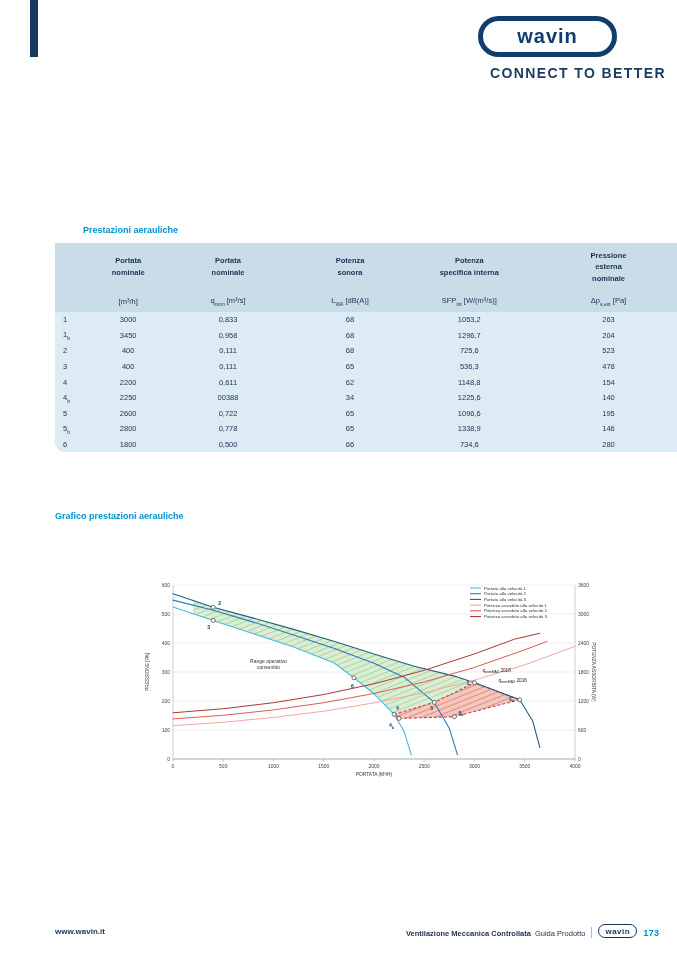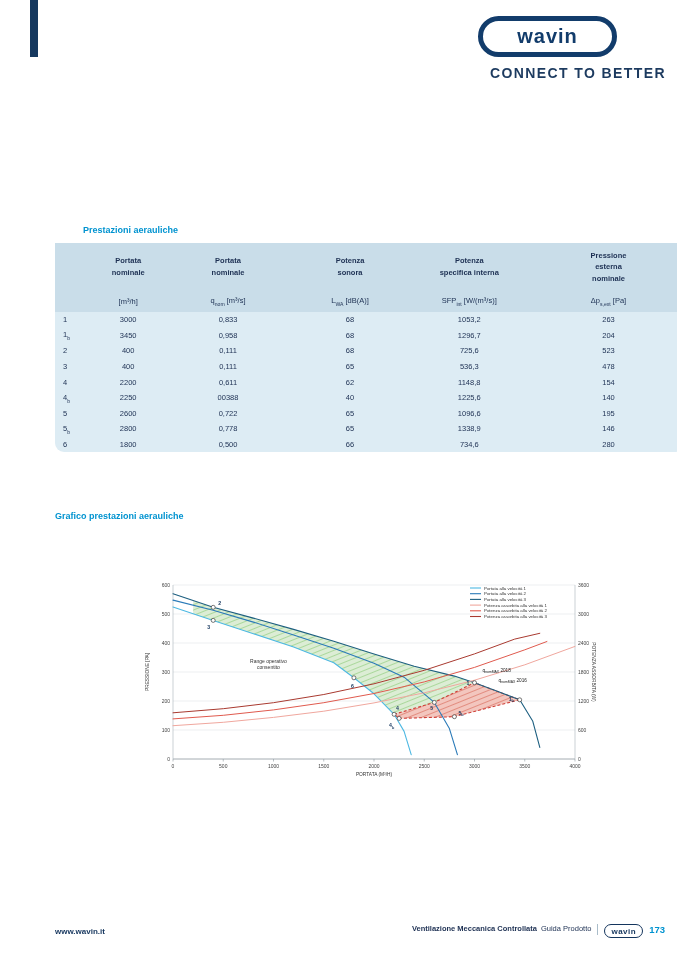--- a/index.html
+++ b/index.html
@@ -22,24 +22,24 @@
   .table-wrap thead th{background:#c9dde9;text-align:center;white-space:pre-line;padding:0;line-height:1.55;}
   .table-wrap thead tr.names th{height:48px;font-weight:bold;vertical-align:middle;}
   .table-wrap thead tr.units th{height:21px;font-weight:normal;vertical-align:middle;}
   .table-wrap tbody td{background:#ddecf4;text-align:center;height:15.6px;padding:0;}
   .table-wrap td.rowlabel{text-align:left;padding-left:8px;}
   sub{font-size:68%;}
 
   .chart{position:absolute;left:140px;top:575px;}
   .chart text{font-family:"Liberation Sans",sans-serif;}
 
-  .footer{position:absolute;left:55px;right:12px;top:924px;display:flex;justify-content:space-between;
+  .footer{position:absolute;left:55px;right:18px;top:924px;display:flex;justify-content:space-between;
           align-items:center;font-size:7.5px;color:#1c2f52;}
   .site{font-weight:bold;font-size:8px;color:#14355d;}
-  .footer-right{display:flex;align-items:flex-start;gap:6px;}
+  .footer-right{display:flex;align-items:flex-end;gap:6px;}
   .doc-bold{font-weight:bold;}
   .doc-reg{margin-left:-2px;}
   .vdiv{width:1px;height:11px;background:#a9bcc9;}
   .mini-logo{border:1.5px solid #14355d;border-radius:9px;padding:0 6px;height:12px;display:flex;align-items:center;background:#fff;}
   .mini-logo span{color:#14355d;font-weight:bold;font-size:8px;letter-spacing:.5px;}
   .page-num{color:#0093d0;font-weight:bold;font-size:9.5px;}
 </style>
 </head>
 <body>
 
@@ -126,21 +126,21 @@
             <td>2200</td>
             <td>0,611</td>
             <td>62</td>
             <td>1148,8</td>
             <td>154</td>
           </tr>
           <tr>
             <td class="rowlabel"><span>4</span><sub>b</sub></td>
             <td>2250</td>
             <td>00388</td>
-            <td>40</td>
+            <td>34</td>
             <td>1225,6</td>
             <td>140</td>
           </tr>
           <tr>
             <td class="rowlabel"><span>5</span></td>
             <td>2600</td>
             <td>0,722</td>
             <td>65</td>
             <td>1096,6</td>
             <td>195</td>

